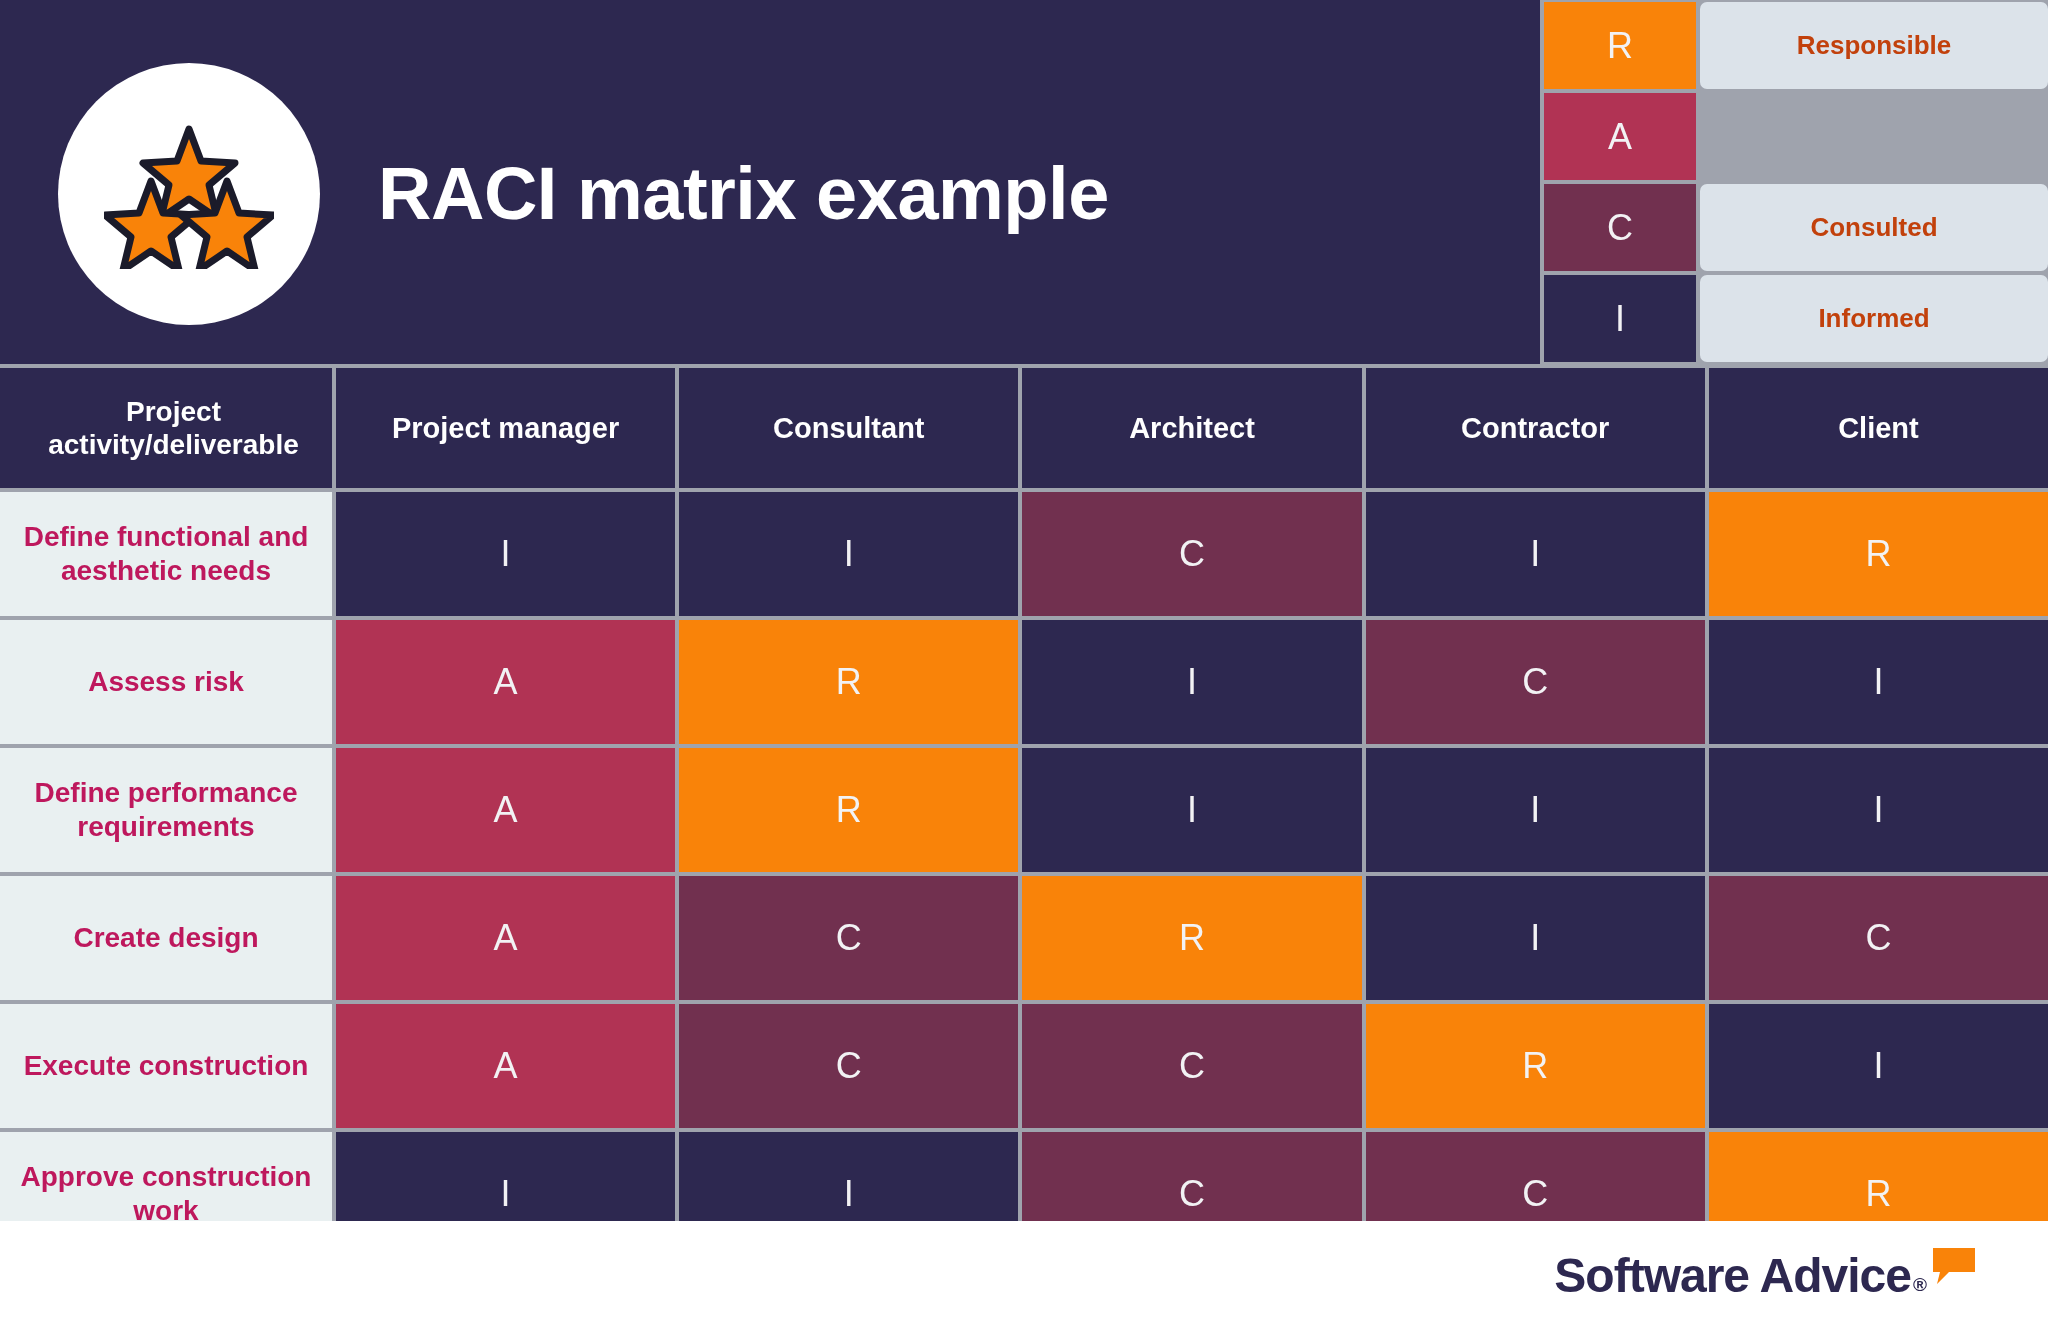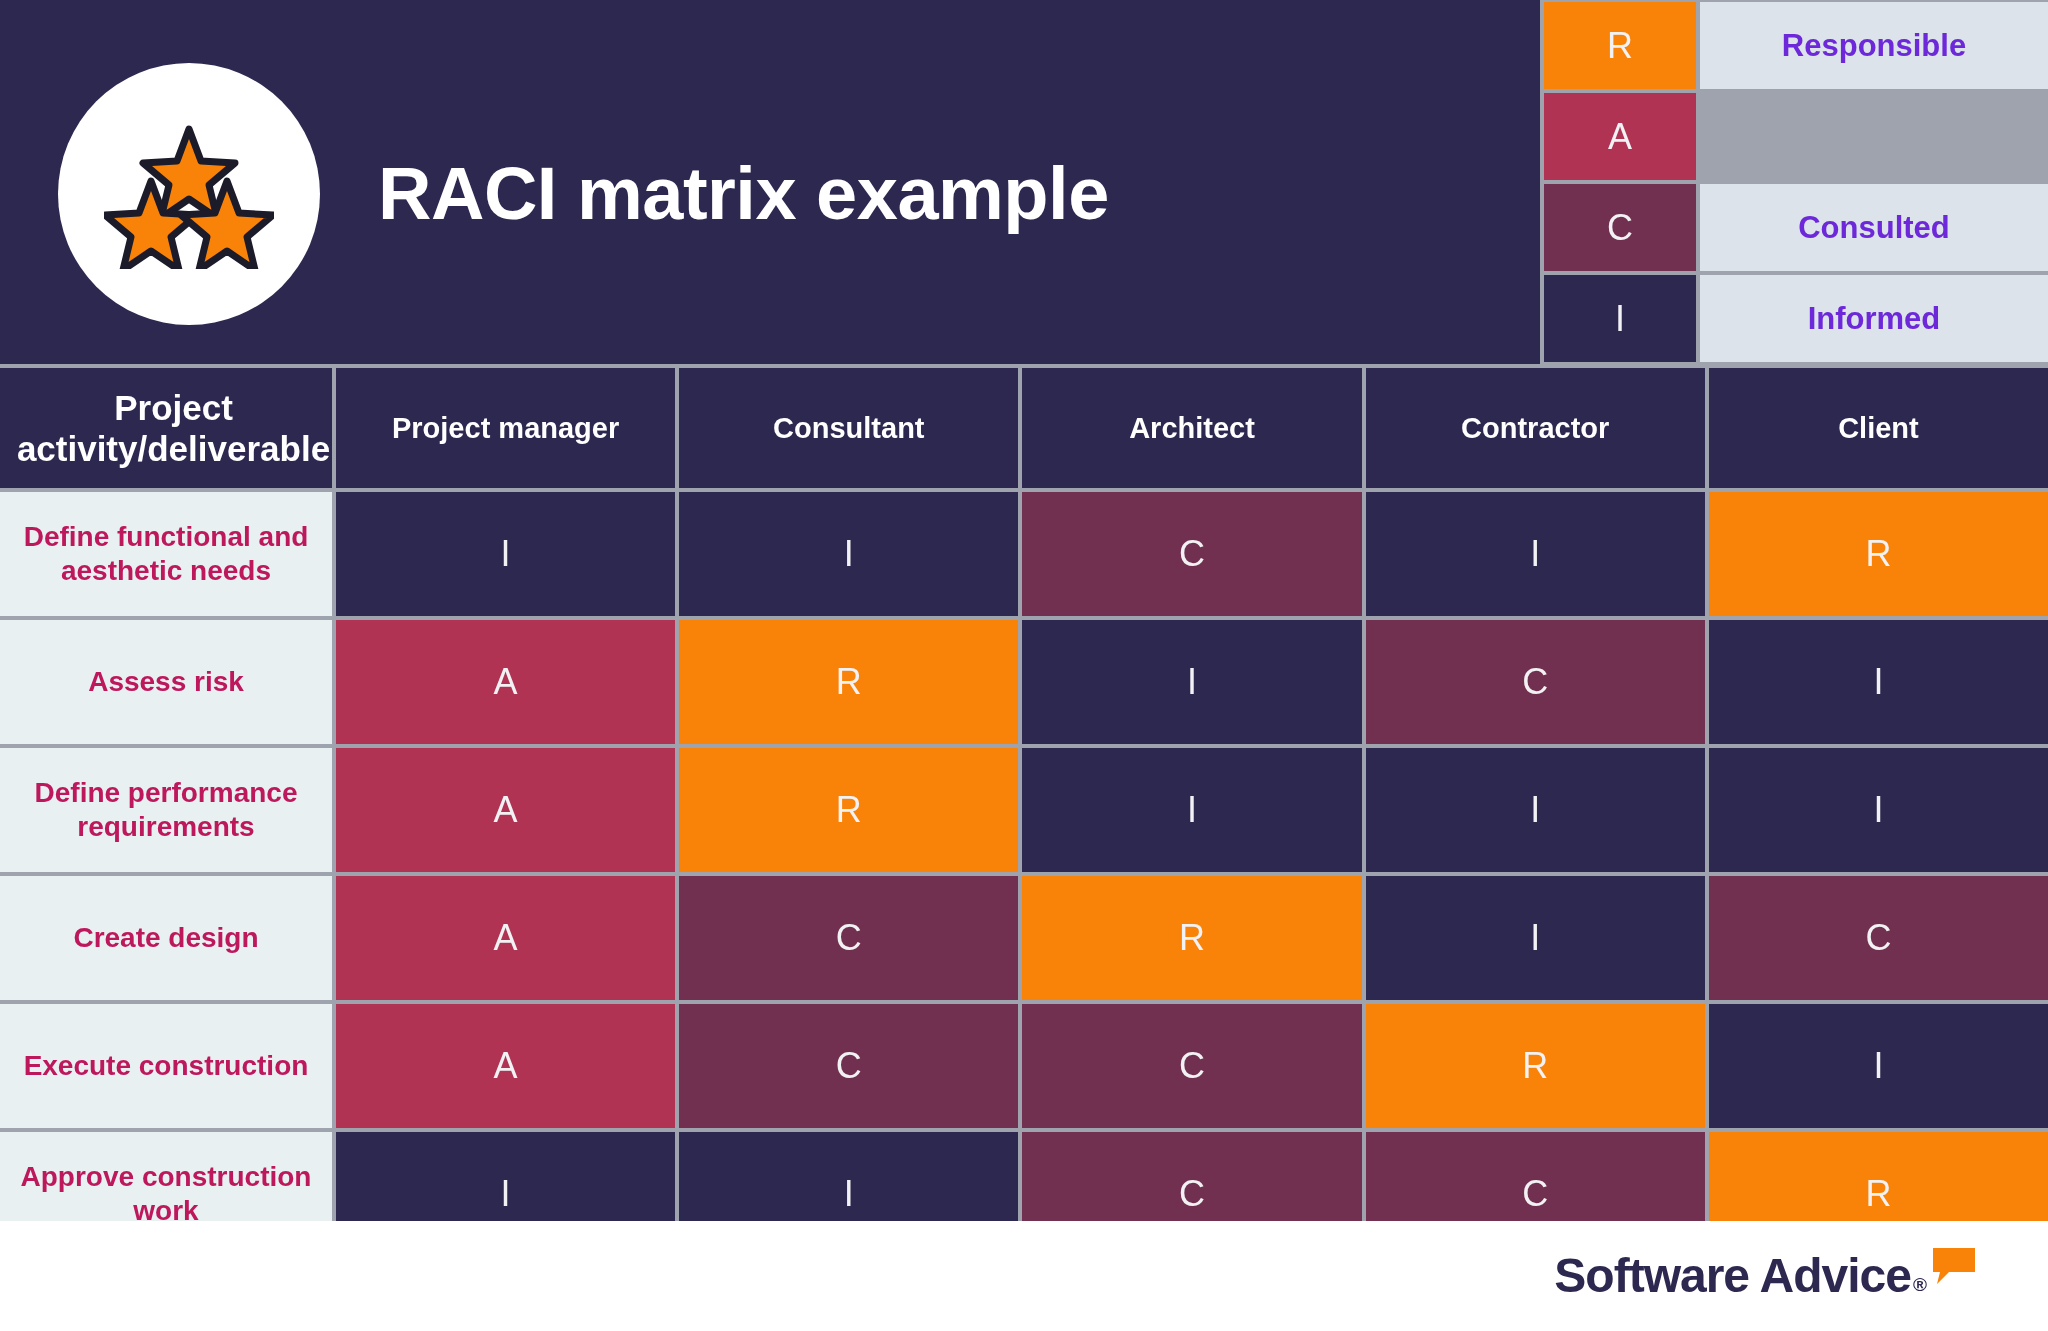--- a/index.html
+++ b/index.html
@@ -46,21 +46,21 @@
   .legend-row{display:flex;height:87px;gap:4px;}
   .legend-key{
     width:152px;flex:0 0 152px;
     display:flex;align-items:center;justify-content:center;
     color:#F2F2F4;font-size:36px;font-weight:400;
   }
   .legend-label{
     flex:1;
     background:#DCE3EA;
     display:flex;align-items:center;justify-content:center;
-    color:#6d28d9;font-size:31px;font-weight:bold;
+    color:#c2410c;font-size:26px;font-weight:bold;border-radius:7px;
   }
 
   
   .matrix{
     position:absolute;left:0;top:364px;width:2048px;
     background:#9FA3AD;
     box-sizing:border-box;
     padding:4px 0 4px 0;
     display:flex;flex-direction:column;gap:4px;
   }
@@ -73,21 +73,21 @@
   .col-activity{flex:0 0 332px;width:332px;}
   .col-role{flex:1 1 0;}
 
   .hrow .mcell{
     height:120px;
     background:#2D2850;
     color:#ffffff;
     font-size:29px;font-weight:bold;
     line-height:1.18;
   }
-  .hrow .col-activity{font-size:35px;padding-left:15px;}
+  .hrow .col-activity{font-size:28px;padding-left:15px;}
 
   .drow{height:124px;}
   .drow .col-activity{
     background:#E9F0F1;
     color:#be185d;
     font-size:28px;font-weight:bold;
     line-height:1.2;
     padding:0 10px;
   }
   .drow .col-role{

